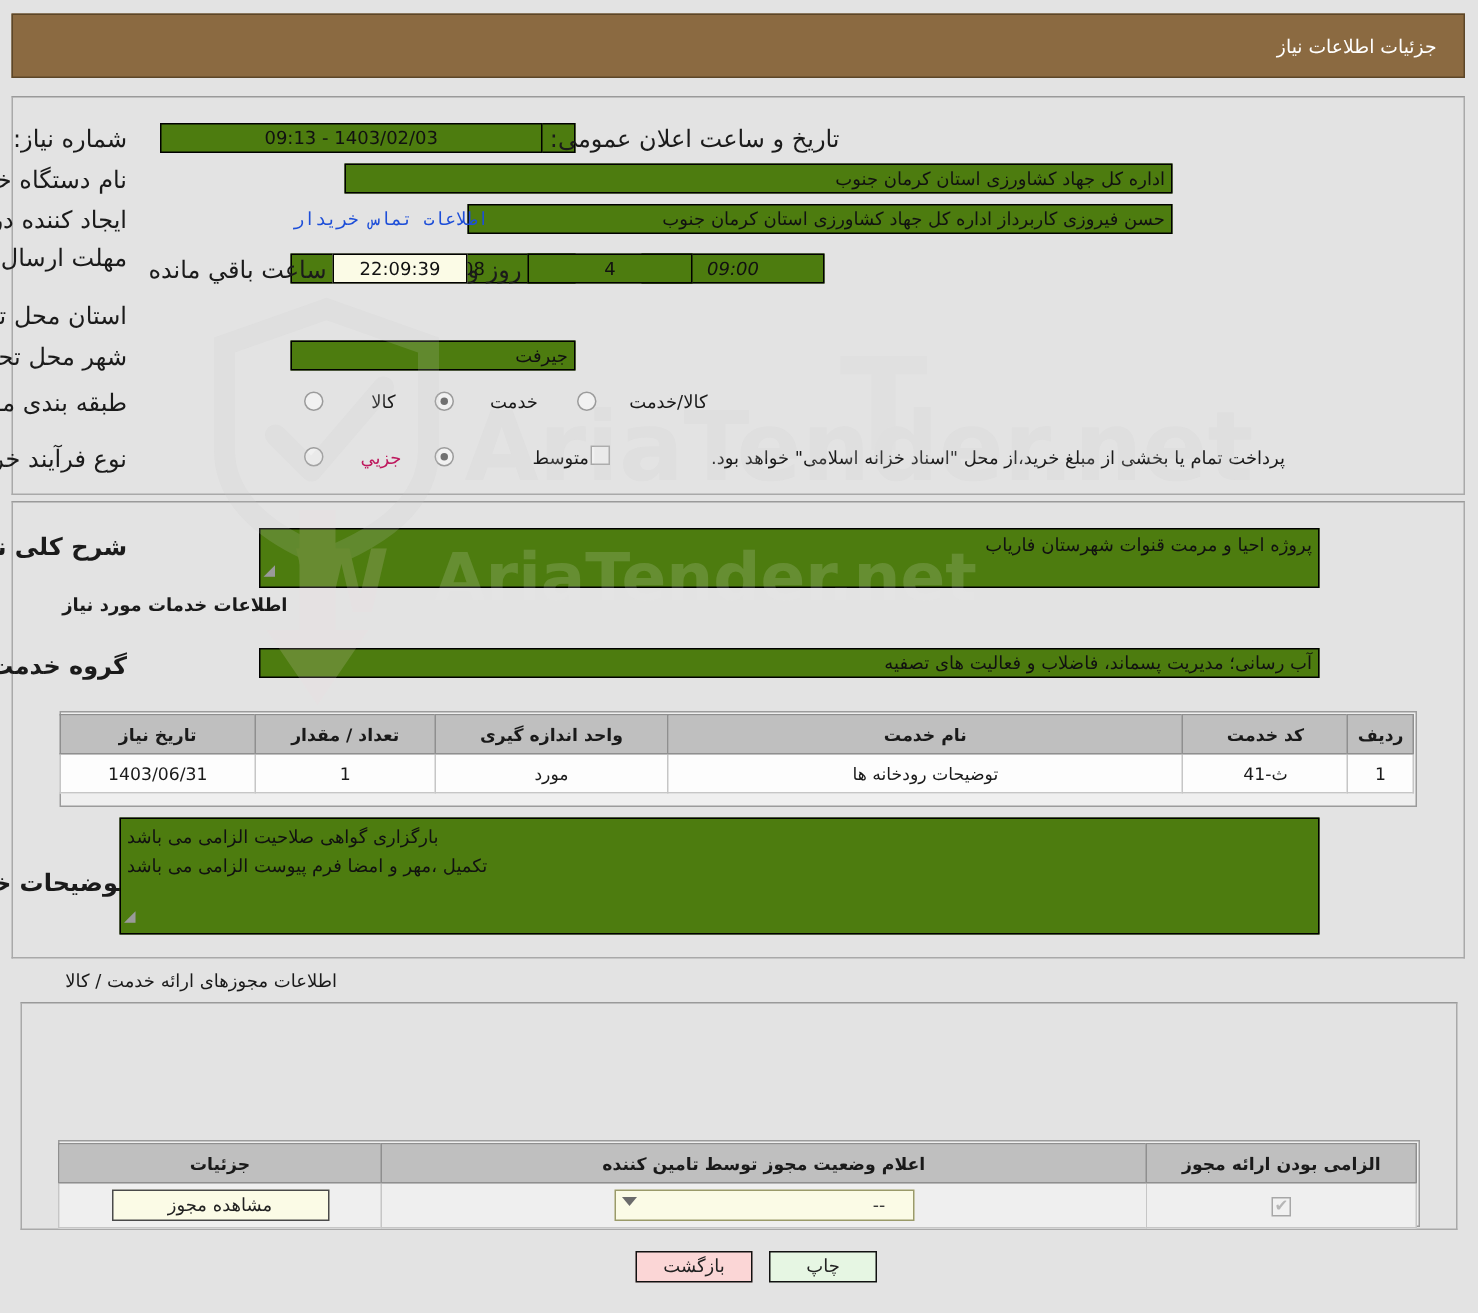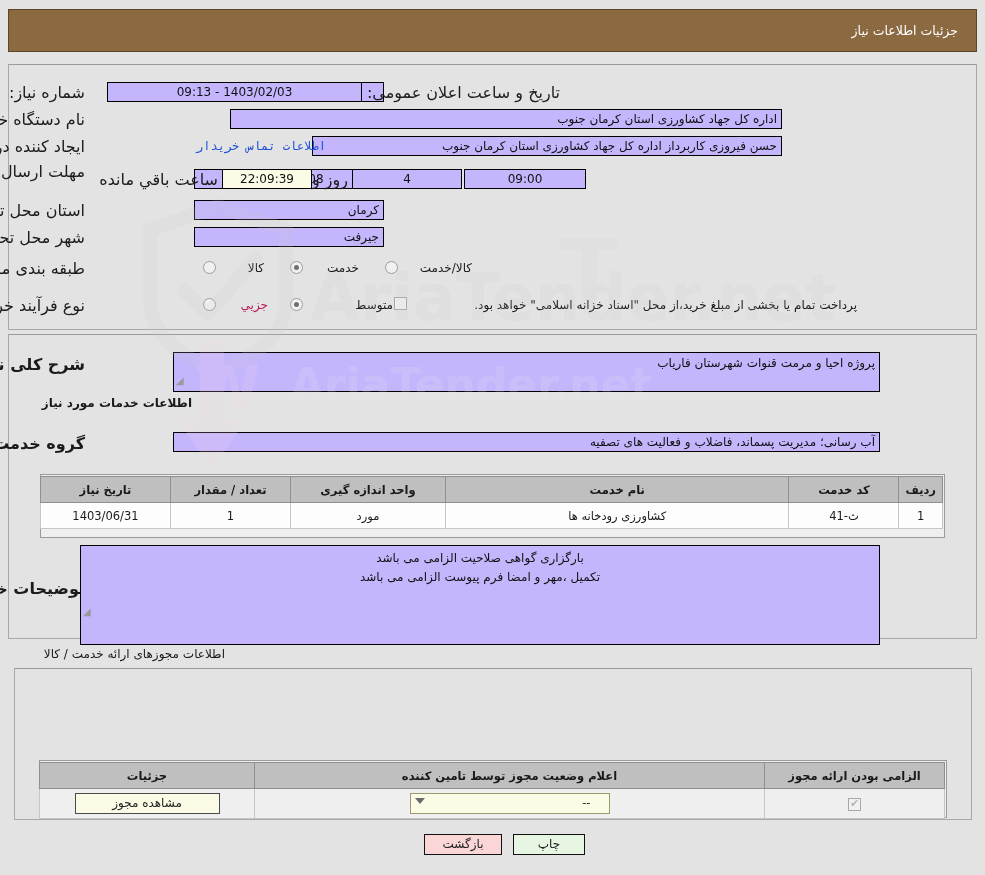--- a/index.html
+++ b/index.html
@@ -36,21 +36,21 @@
   }
   #panel-top   { left: 8px;  top: 64px;  width: 969px; height: 266px; }
   #panel-mid   { left: 8px;  top: 334px; width: 969px; height: 305px; }
   #panel-perm  { left: 14px; top: 668px; width: 958px; height: 152px; }
 
   
   .lbl { position: absolute; text-align: right; white-space: nowrap;
          font-size: 16px; color: #1b1b1b; line-height: 14px; }
   .lbl.b { font-weight: bold; }
   .inp {
-    position: absolute; background: #c4b5fd; border: 1px solid #000000;
+    position: absolute; background: #4d7c0f; border: 1px solid #000000;
     font-family: "DejaVu Sans", "Liberation Sans", sans-serif;
     font-size: 12px; color: #111; padding: 0 4px; line-height: 18px;
     height: 20px; text-align: right; white-space: nowrap; overflow: hidden;
     direction: rtl;
   }
   .inp.ctr { text-align: center; }
   .inp.yel { background: #fbfbe6; }
   .link { position: absolute; color: #1d4ed8; font-size: 12px; white-space: nowrap; cursor: pointer; font-family: Liberation Mono, monospace; }
 
   
@@ -145,29 +145,28 @@
   <div class="lbl" style="right:900px; top:113px; width:84px;">نام دستگاه خریدار:</div>
   <div class="inp" style="left:230px; top:109px; width:552px;">اداره کل جهاد کشاورزی استان کرمان   جنوب</div>
 
   <div class="lbl" style="right:900px; top:140px; width:96px;">ایجاد کننده درخواست:</div>
   <div class="inp" style="left:312px; top:136px; width:470px;">حسن فیروزی کاربرداز اداره کل جهاد کشاورزی استان کرمان   جنوب</div>
   <div class="link" style="left:196px; top:139px;">اطلاعات تماس خریدار</div>
 
   <div class="lbl" style="right:900px; top:164px; width:88px; line-height:15px;">مهلت ارسال پاسخ: تا تاریخ:</div>
   <div class="inp ctr" style="right:601px; top:169px; width:190px;">1403/02/08</div>
   <div class="lbl" style="right:553px; top:173px; width:40px;">ساعت</div>
-  <div class="inp ctr" style="right:399px; top:169px; width:122px;">09:00</div>
+  <div class="inp ctr" style="right:435px; top:169px; width:122px;font-style:italic;">09:00</div>
 
   <div class="inp ctr" style="left:352px; top:169px; width:110px;">4</div>
   <div class="lbl" style="left:318px; top:173px; width:30px;">روز و</div>
   <div class="inp ctr yel" style="left:222px; top:169px; width:90px;">22:09:39</div>
   <div class="lbl" style="left:122px; top:173px; width:96px; text-align:right;">ساعت باقي مانده</div>
 
   <div class="lbl" style="right:900px; top:204px; width:90px;">استان محل تحویل:</div>
-  <div class="inp" style="right:601px; top:200px; width:190px;">کرمان</div>
 
   <div class="lbl" style="right:900px; top:231px; width:90px;">شهر محل تحویل:</div>
   <div class="inp" style="right:601px; top:227px; width:190px;">جیرفت</div>
 
   <div class="lbl" style="right:900px; top:262px; width:104px;">طبقه بندی موضوعی:</div>
   <span class="radio" id="cat-r0" style="right:769px; top:261px;"></span>
   <span class="plain" style="right:721px; top:261px;">کالا</span>
   <span class="radio on" id="cat-r1" style="right:682px; top:261px;"></span>
   <span class="plain" style="right:626px; top:261px;">خدمت</span>
   <span class="radio" id="cat-r2" style="right:587px; top:261px;"></span>
@@ -201,31 +200,31 @@
             <th>نام خدمت</th>
             <th style="width: 155px;">واحد اندازه گیری</th>
             <th style="width: 120px;">تعداد / مقدار</th>
             <th style="width: 130px;">تاریخ نیاز</th>
           </tr>
         </thead>
       <tbody>
           <tr>
             <td>1</td>
             <td>ث-41</td>
-            <td>کشاورزی رودخانه ها</td>
+            <td>توضیحات رودخانه ها</td>
             <td>مورد</td>
             <td>1</td>
             <td>1403/06/31</td>
           </tr>
         </tbody>
     </table>
   </div>
 
   <div class="lbl b" style="right:900px; top:582px; width:92px;">توضیحات خریدار:</div>
-  <div class="inp" id="buyer-notes-area" style="left:80px; top:545px; width:800px; height:100px; line-height:19px; padding-top:3px; text-align:center;">
+  <div class="inp" id="buyer-notes-area" style="left:80px; top:545px; width:800px; height:78px; line-height:19px; padding-top:3px; text-align:left;">
       <div>بارگزاری گواهی صلاحیت الزامی می باشد</div>
       <div>تکمیل ،مهر و امضا فرم پیوست الزامی می باشد</div>
     </div>
   <span class="grip" style="left:83px; top:606px;">◢</span>
 
   <div class="plain" style="right:760px; top:647px;">اطلاعات مجوزهای ارائه خدمت / کالا</div>
   <div class="panel" id="panel-perm"></div>
 
   <div class="gridwrap" style="right:38px; top:760px; width:908px; height:58px;">
     <table class="grid" id="permits-table" style="position:relative; right:auto; top:auto; width:906px;">

